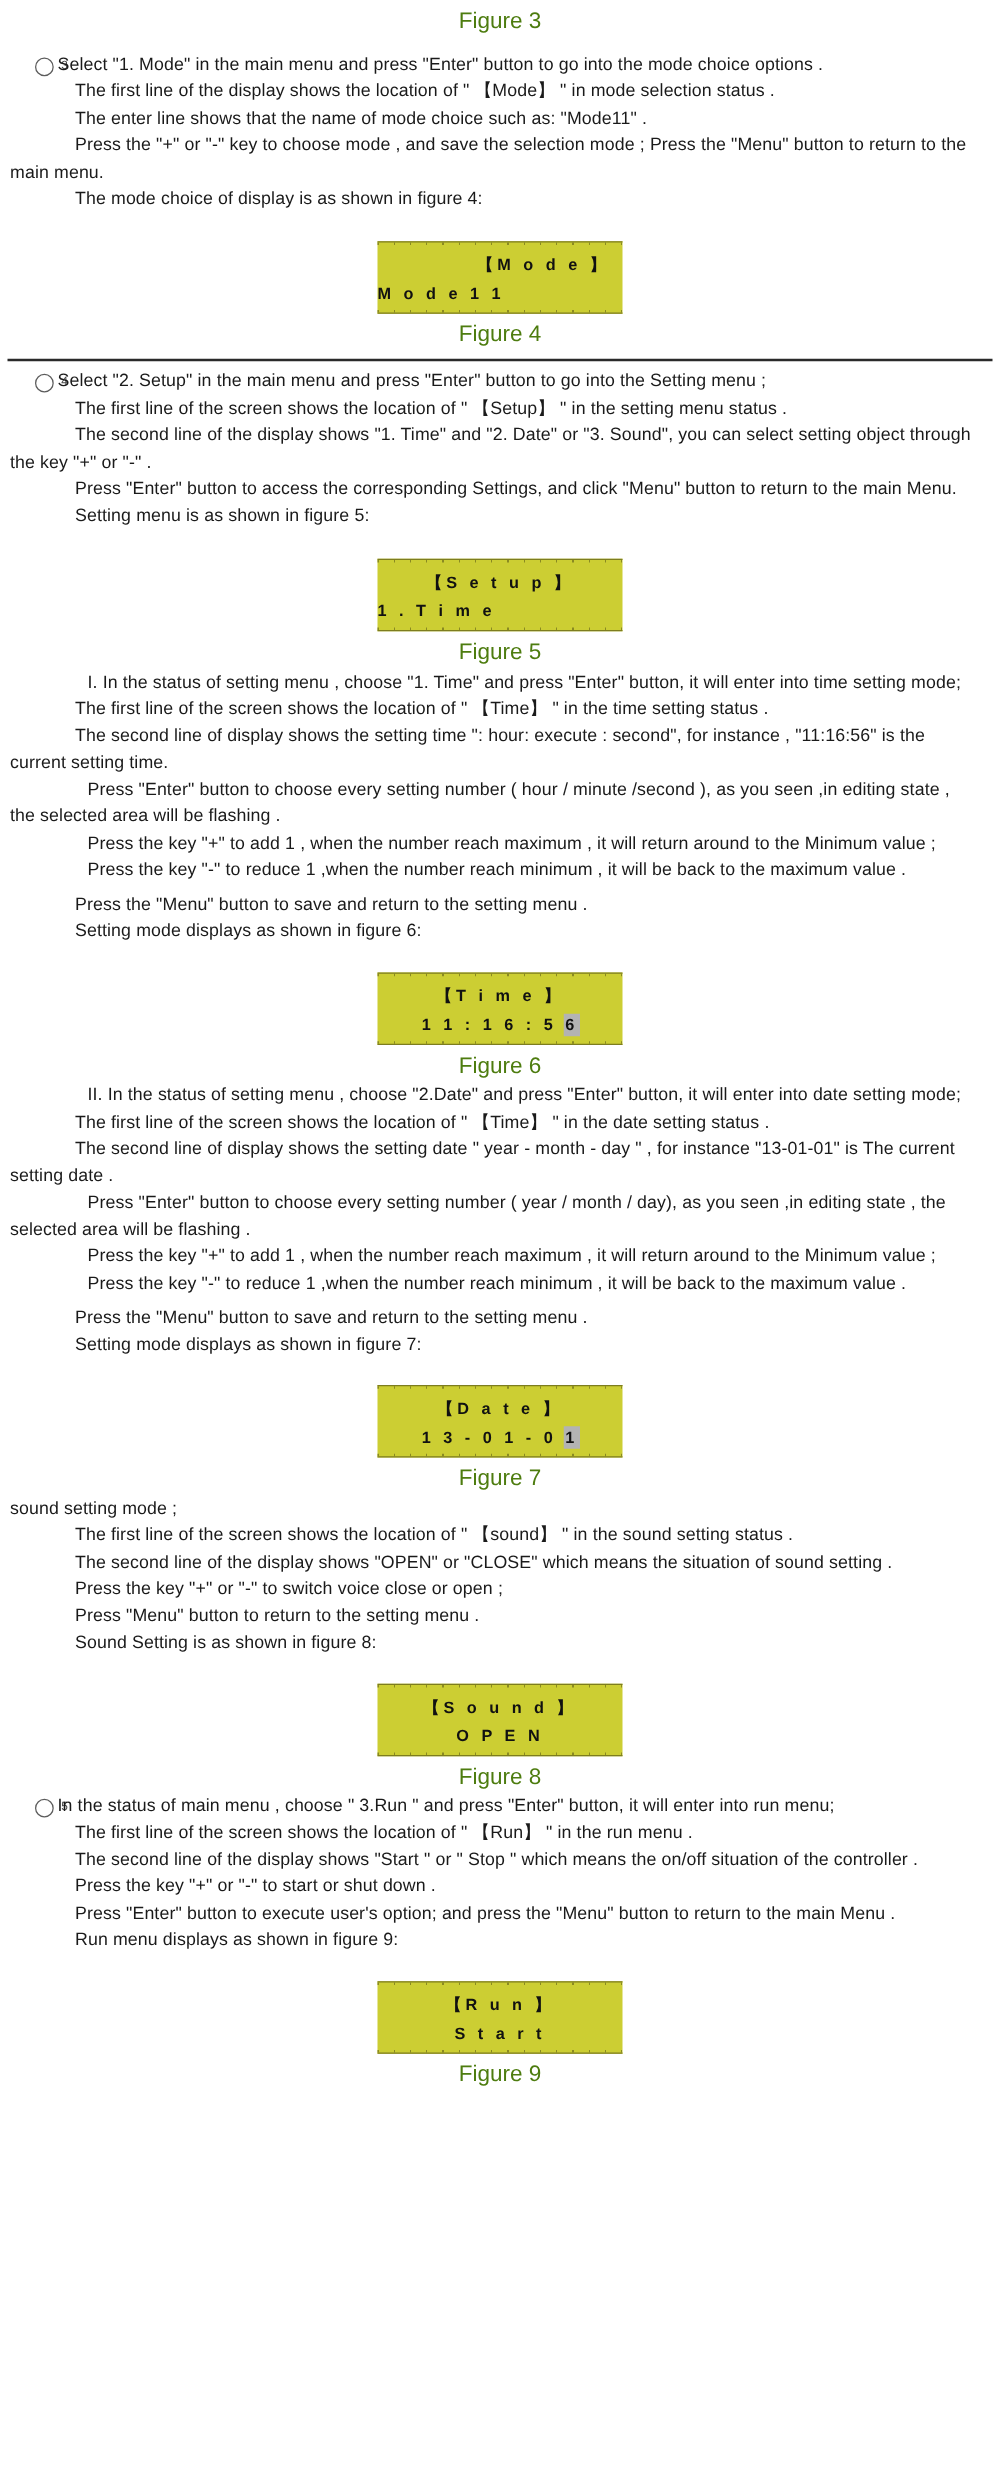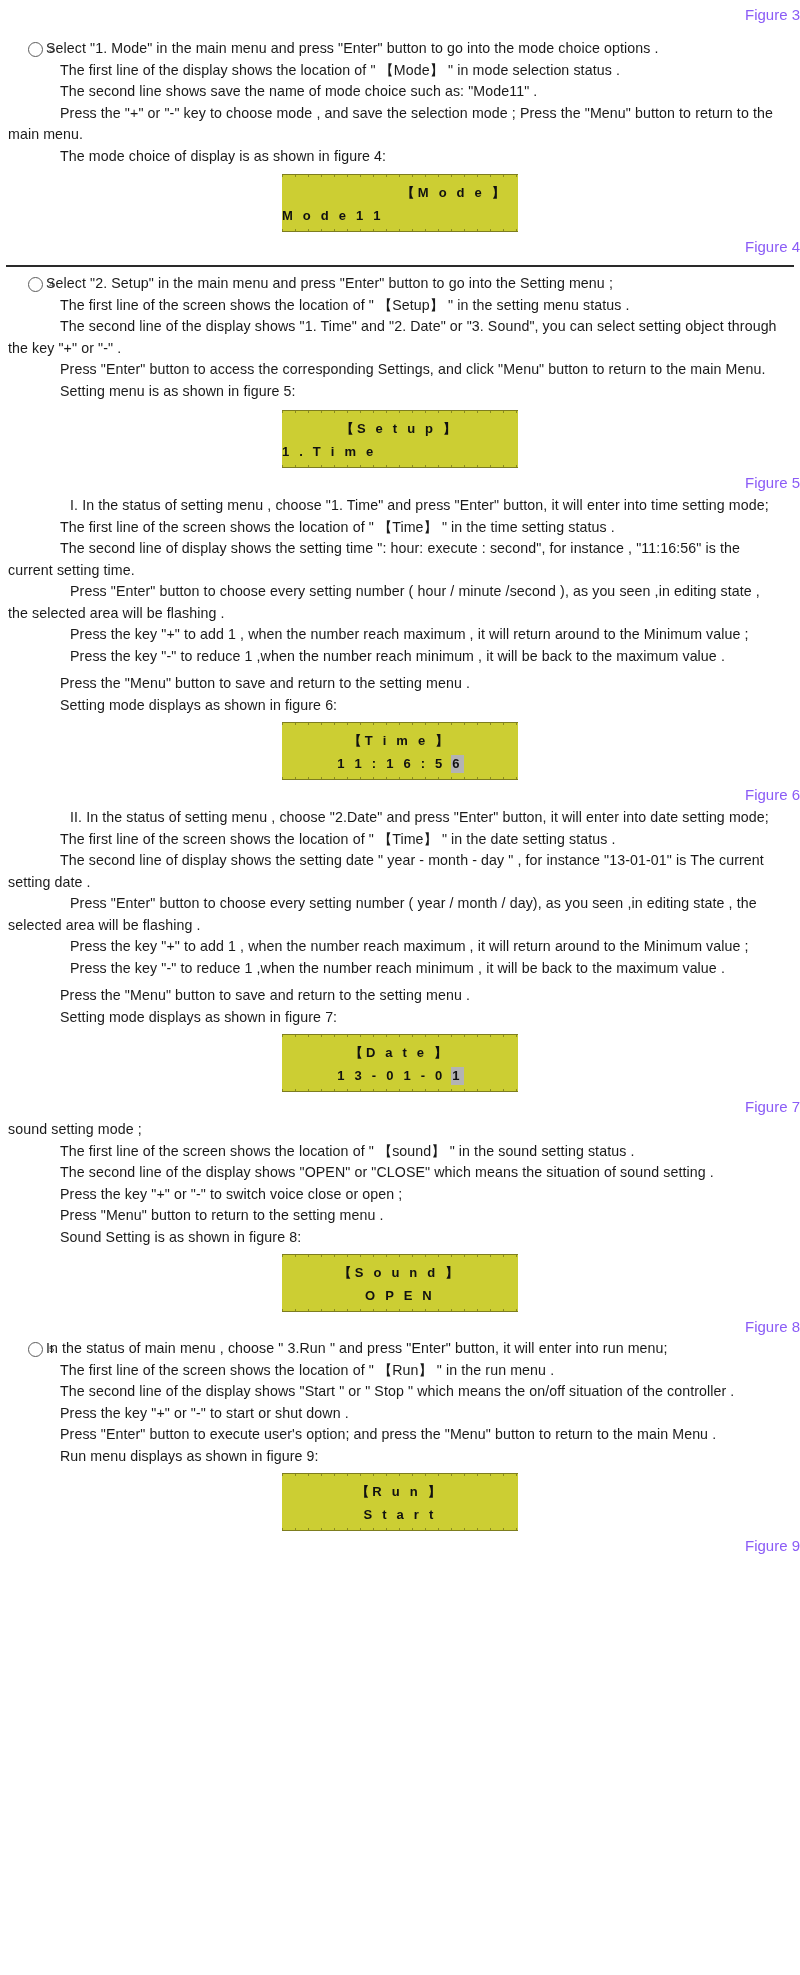--- a/index.html
+++ b/index.html
@@ -17,25 +17,25 @@
   }
   .page {
     position: relative;
     width: 800px;
     height: 1975px;
     box-sizing: border-box;
   }
 
   
   .fig-caption {
-    text-align: right;
-    font-size: 15px;
+    text-align: center;
+    font-size: 18px;
     line-height: 1.2;
     margin: 6px 0 0 0;
-    color: #8b5cf6;
+    color: #4d7c0f;
   }
   .para {
     font-size: 14.2px;
     line-height: 21.5px;
     margin: 0;
     padding: 0 18px 0 8px;
     color: #1a1a1a;
     text-align: left;
     letter-spacing: 0.1px;
   }
@@ -63,37 +63,38 @@
   }
 
   
   .lcd-wrap {
     display: flex;
     justify-content: center;
     margin: 5px 0 0 0;
   }
   .lcd {
     position: relative;
-    width: 236px;
+    width: 196px;
     height: 58px;
     background: #ccce33;
     border-top: 1px solid #7d7d1f;
     border-bottom: 1px solid #7d7d1f;
     box-sizing: border-box;
     
     background-image:
       repeating-linear-gradient(to right,
          #8a8a22 0px, #8a8a22 1px, transparent 1px, transparent 13px),
       repeating-linear-gradient(to right,
          #8a8a22 0px, #8a8a22 1px, transparent 1px, transparent 13px);
     background-size: 100% 2px, 100% 2px;
     background-position: 0 0, 0 100%;
     background-repeat: no-repeat, no-repeat;
     font-weight: bold;
     overflow: hidden;
+    margin-top: 15px;
   }
   .lcd-line {
     position: absolute;
     left: 0;
     width: 100%;
     font-size: 13px;
     letter-spacing: 3.2px;
     color: #111;
     white-space: pre;
     font-weight: bold;
@@ -115,21 +116,21 @@
 </head>
 <body>
 
 <div class="page">
 
   <div class="fig-caption" style="margin-top:6px;">Figure 3</div>
 
   <div style="margin-top:14px;">
     <p class="para noindent" style="text-indent:20px;"><span class="circnum">3</span><span>Select "1. Mode" in the main menu and press "Enter" button to go into the mode choice options .</span></p>
     <p class="para indent2">The first line of the display shows the location of " 【Mode】 " in mode selection status .</p>
-    <p class="para indent2">The second line shows save the name of mode choice such as: "Mode11" .</p>
+    <p class="para indent2">The enter line shows that the name of mode choice such as: "Mode11" .</p>
     <p class="para indent2">Press the "+" or "-" key to choose mode , and save the selection mode ; Press the "Menu" button to return to the main menu.</p>
     <p class="para indent2">The mode choice of display is as shown in figure 4:</p>
   </div>
 
   <div class="lcd-wrap" style="margin-top:7px;">
     <div class="lcd">
       <div class="lcd-line l1 right">【M o d e 】</div>
       <div class="lcd-line l2 left">M o d e 1 1</div>
     </div>
   </div>

